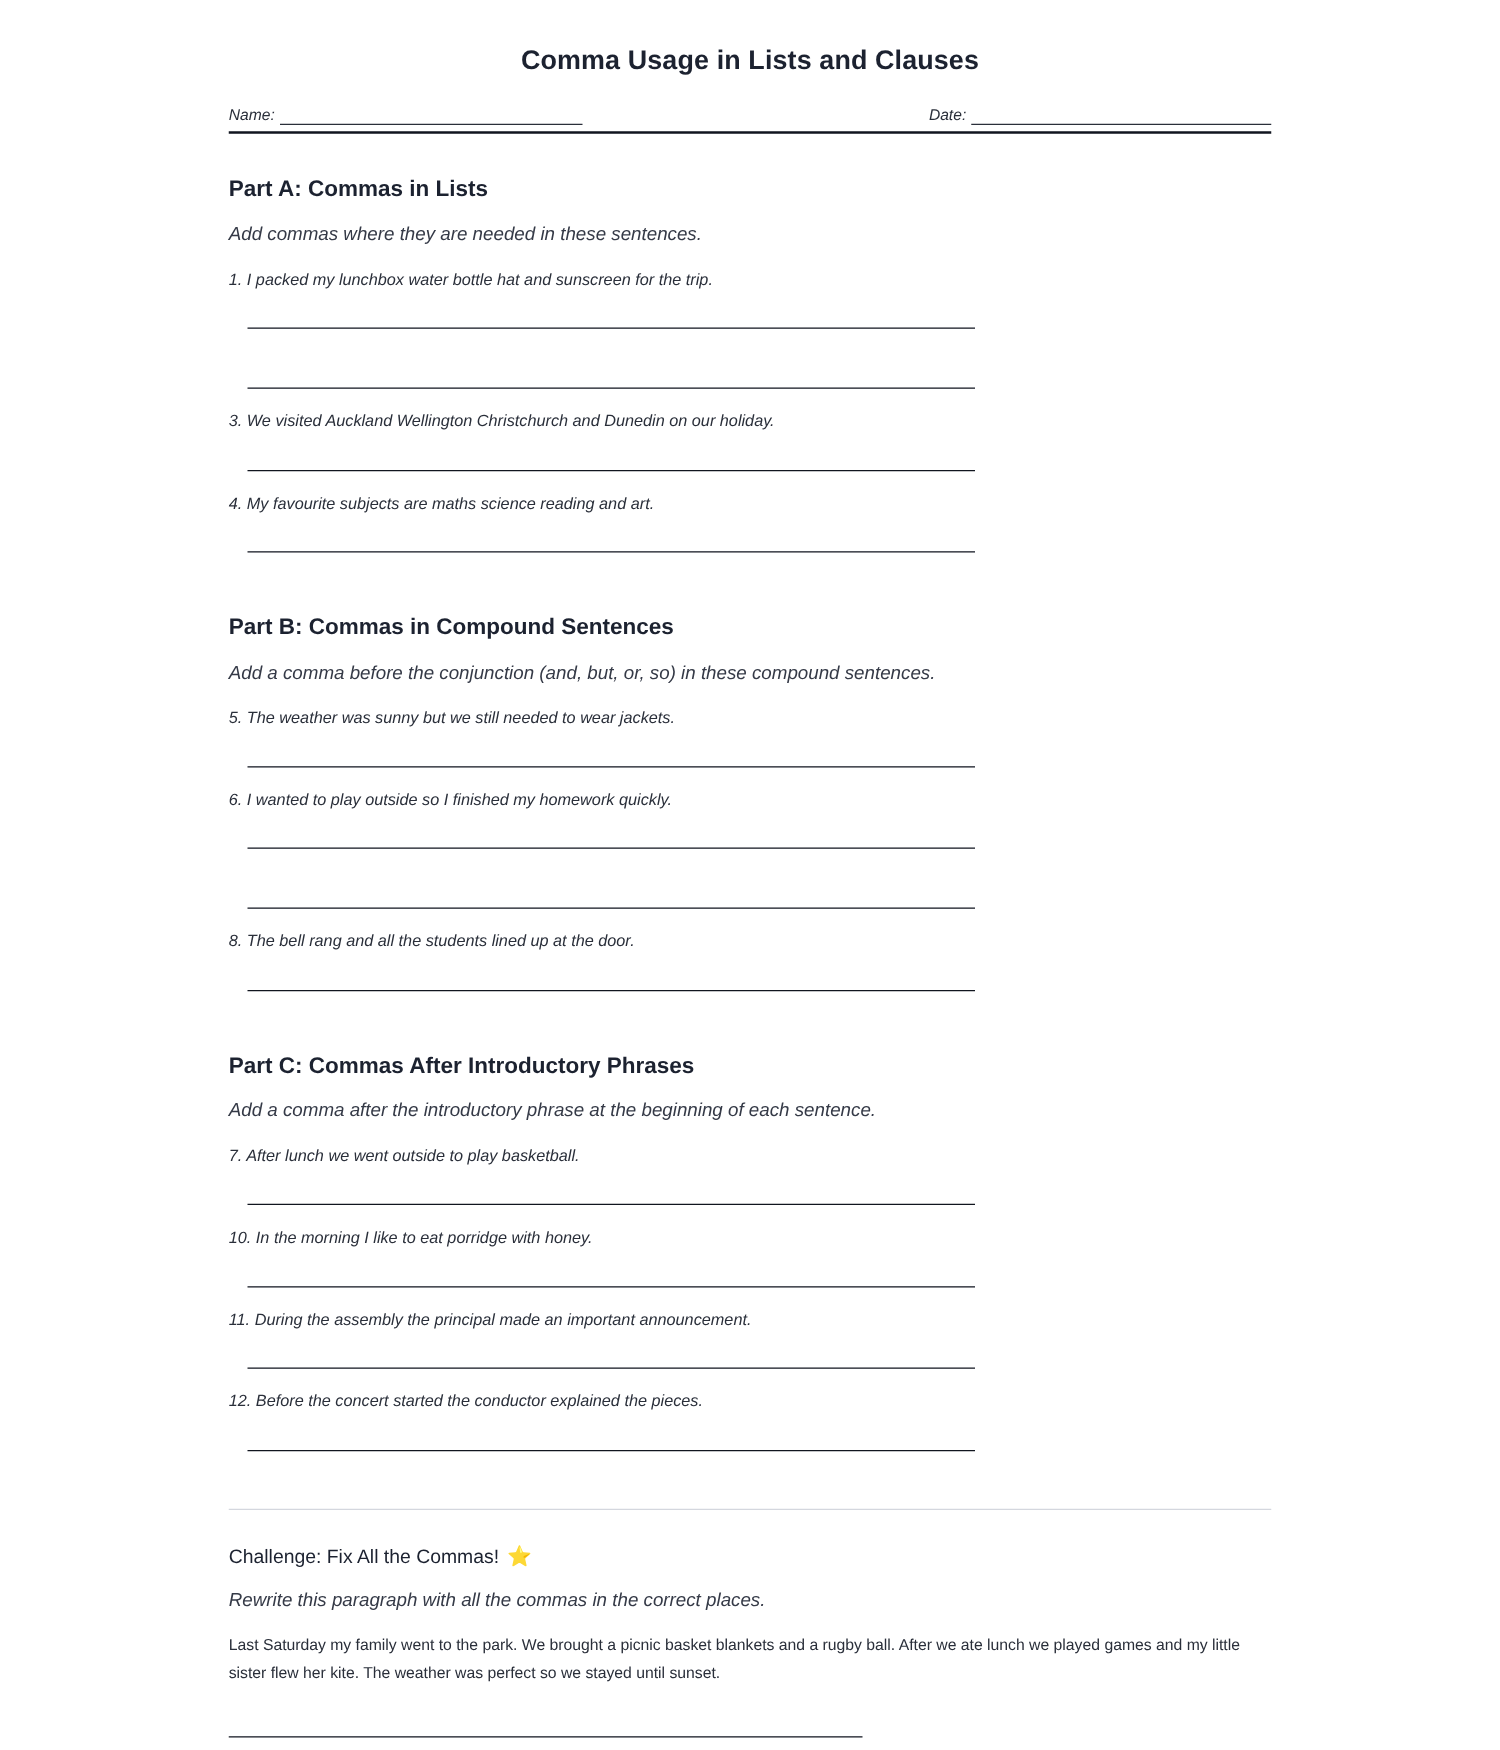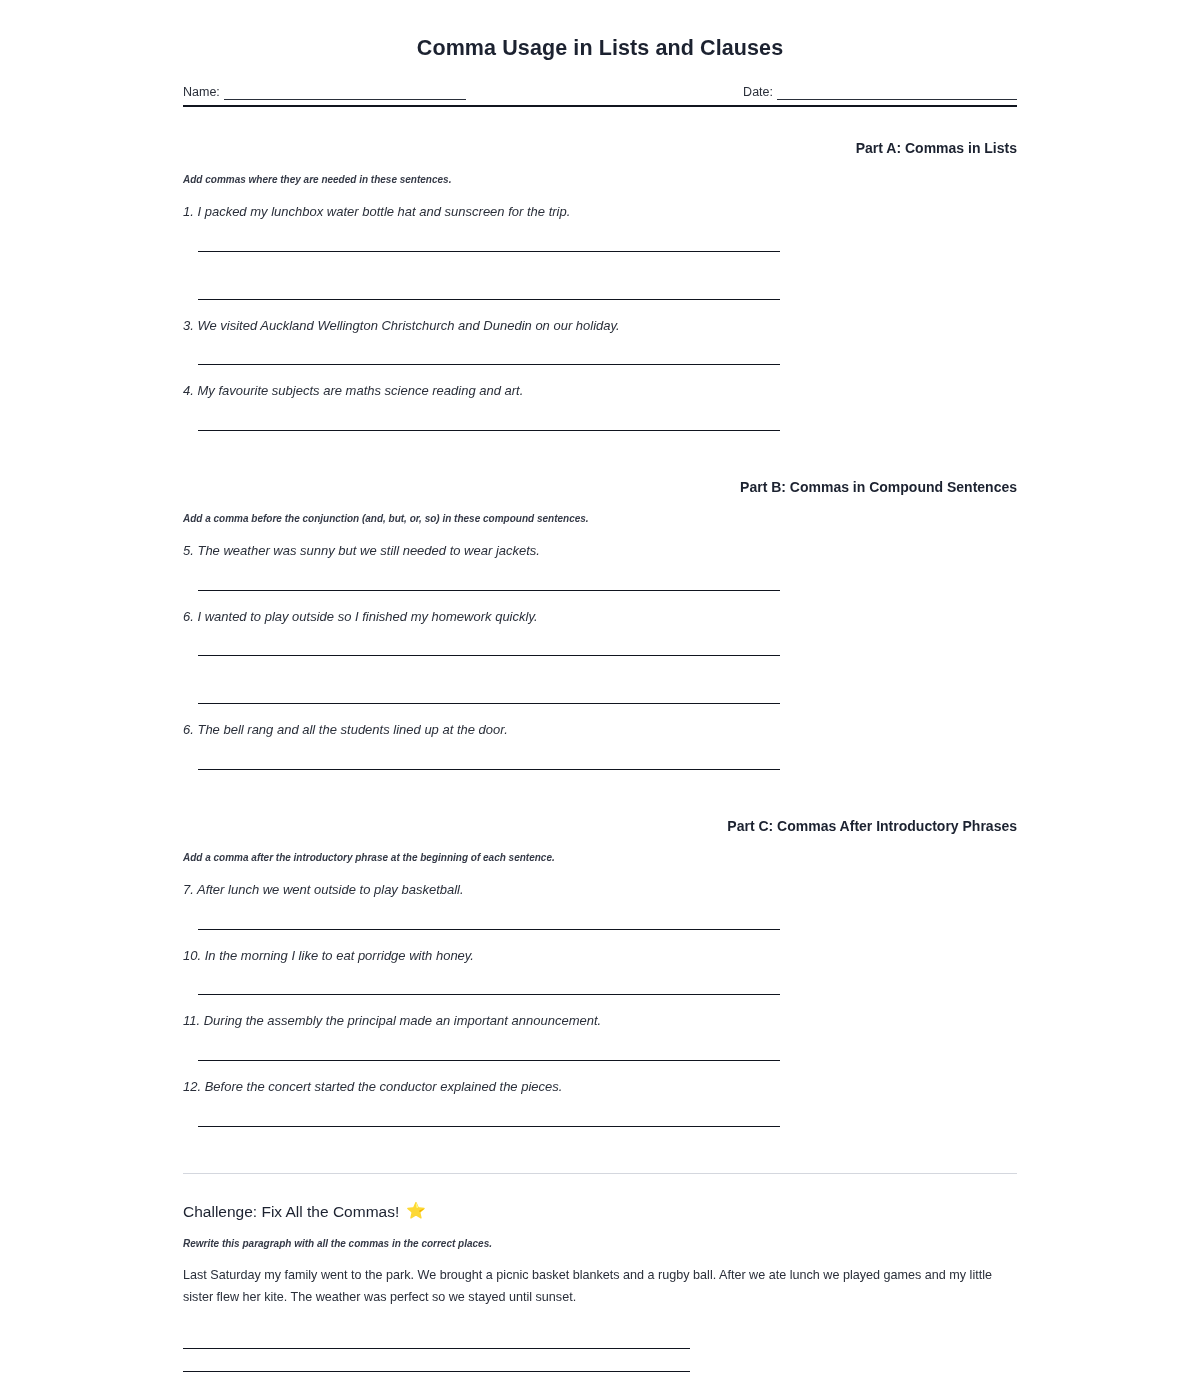--- a/index.html
+++ b/index.html
@@ -45,58 +45,57 @@
     align-items: flex-end;
     margin-top: 24px;
     padding-bottom: 3px;
   }
   .nd-field {
     display: flex;
     align-items: flex-end;
     font-size: 12.5px;
     color: #2a2f3a;
     line-height: 1.1;
+    font-style: italic;
   }
   .nd-label {
     white-space: nowrap;
     padding-right: 4px;
   }
   .nd-rule {
     border-bottom: 1.4px solid #2a2f3a;
     height: 11px;
   }
   .nd-rule.name { width: 242px; }
   .nd-rule.date { width: 240px; }
   .header-rule {
     border-bottom: 2.4px solid #11151f;
     width: 834px;
     margin-top: 2px;
   }
 
   
   .section { margin-top: 0; }
   .section-title {
-    font-size: 14px;
+    font-size: 18px;
     font-weight: bold;
     color: #1c2230;
     margin: 0;
     line-height: 1.25;
-    text-align: right;
   }
   .section-a  { padding-top: 33px; }
   .section-b  { padding-top: 48px; }
   .section-c  { padding-top: 48px; }
   .instruction {
-    font-size: 10px;
+    font-size: 15px;
     font-style: italic;
     color: #353a47;
     margin: 0;
     padding-top: 16px;
     line-height: 1.3;
-    font-weight: bold;
   }
   .question-list { margin: 0; padding: 0; list-style: none; }
   .question {
     padding-top: 17px;
   }
   .q-text {
     font-size: 13px;
     color: #2a2f3a;
     line-height: 1.35;
     margin: 0;
@@ -202,21 +201,21 @@
           <div class="answer-rule"></div>
         </li>
         <li class="question">
           <p class="q-text">6. I wanted to play outside so I finished my homework quickly.</p>
           <div class="answer-rule"></div>
         </li>
         <li class="question">
           <div class="answer-rule"></div>
         </li>
         <li class="question">
-          <p class="q-text">6. The bell rang and all the students lined up at the door.</p>
+          <p class="q-text">8. The bell rang and all the students lined up at the door.</p>
           <div class="answer-rule"></div>
         </li>
       </ul>
     </div>
 
     <div class="section section-c">
       <h2 class="section-title">Part C: Commas After Introductory Phrases</h2>
       <p class="instruction">Add a comma after the introductory phrase at the beginning of each sentence.</p>
       <ul class="question-list">
         <li class="question">

